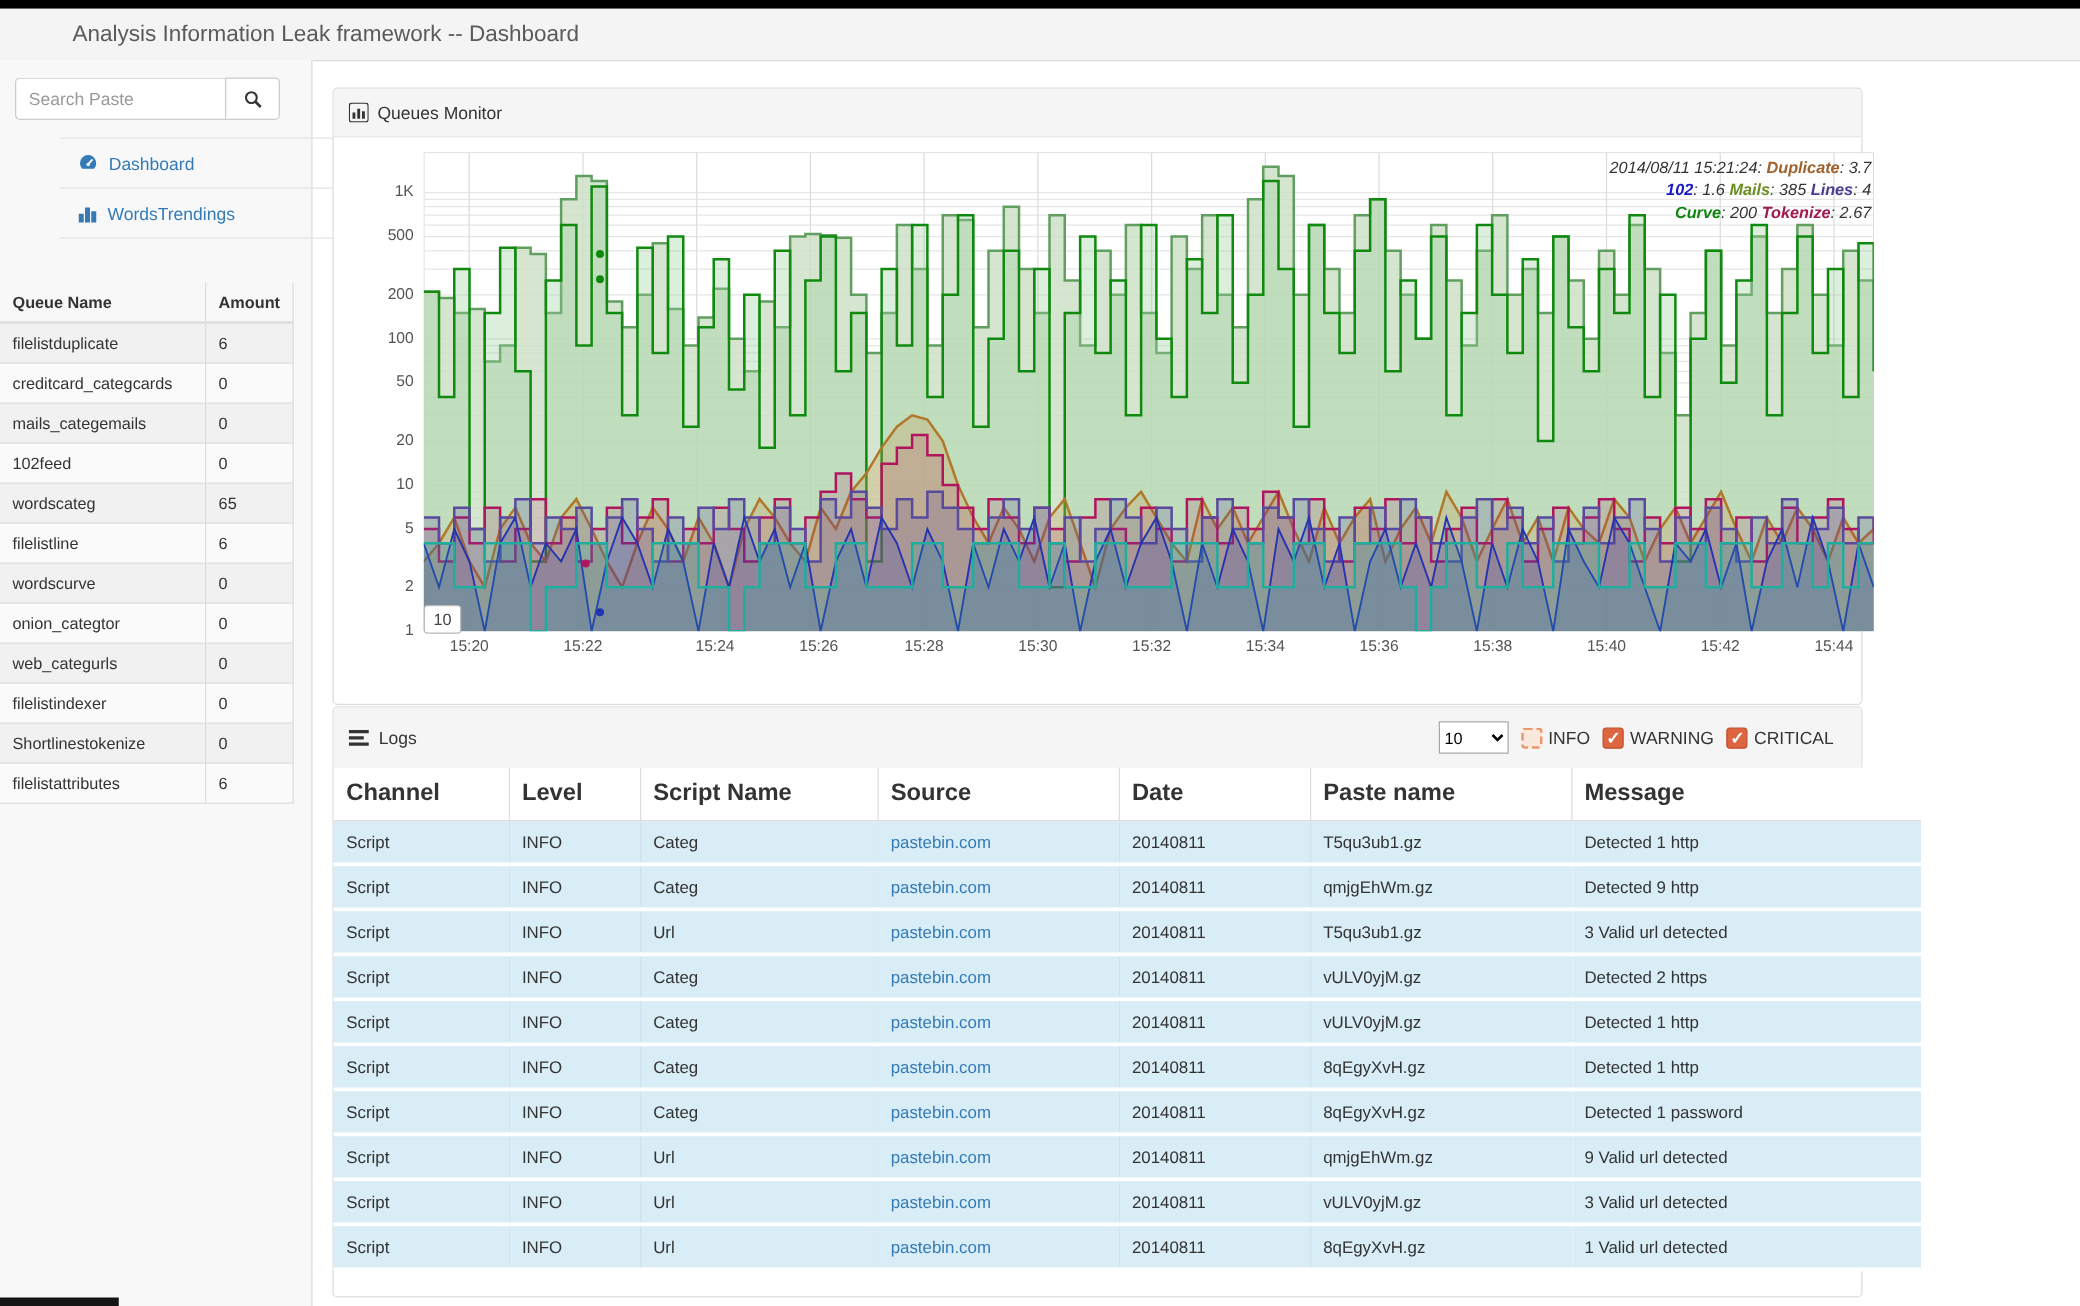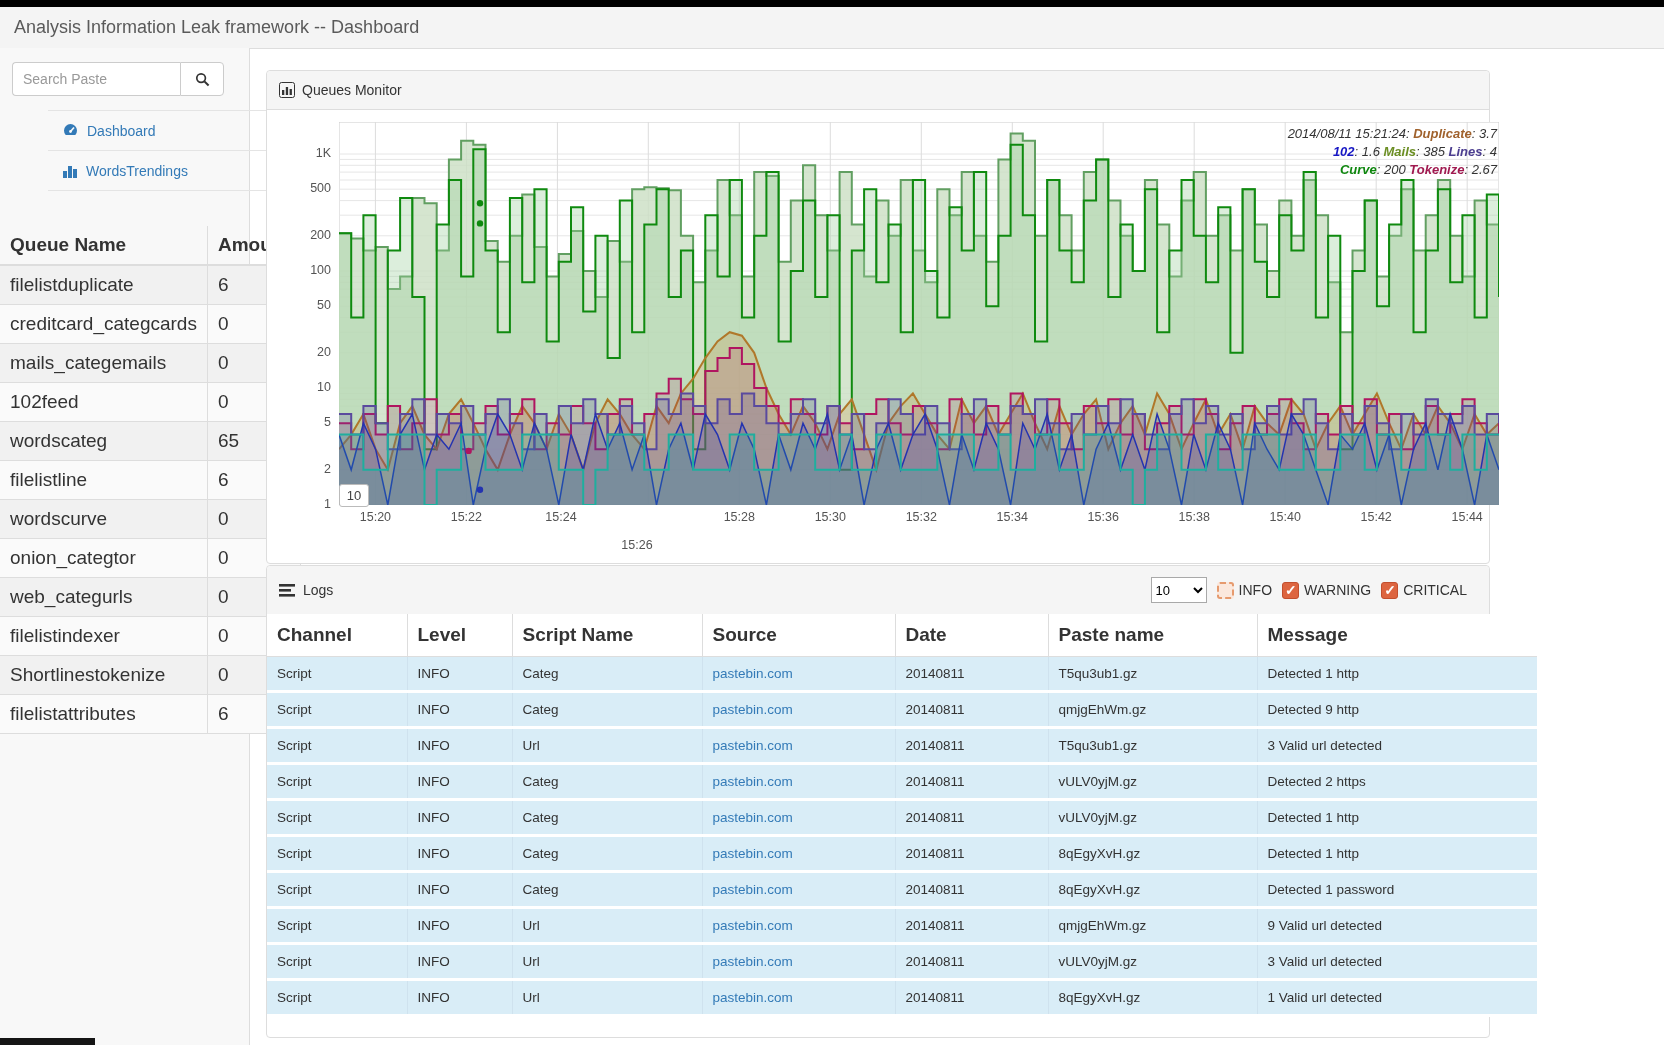--- a/index.html
+++ b/index.html
@@ -2,36 +2,36 @@
 <html><head>
 <meta charset="utf-8">
 <style>
   html,body{margin:0;padding:0;}
   body{width:1664px;height:1045px;position:relative;overflow:hidden;background:#fff;
        font-family:"Liberation Sans",sans-serif;color:#333;}
   .abs{position:absolute;}
   
   #topstrip{left:0;top:0;width:1664px;height:7px;background:#000;}
   #header{left:0;top:7px;width:1664px;height:41px;background:#f4f4f4;border-bottom:1px solid #ddd;}
-  #header .title{line-height:41px;padding-left:14px;font-size:18px;color:#5a5a5a;font-weight:500;}
+  #header .title{line-height:41px;padding-left:14px;font-size:18px;color:#5a5a5a;font-weight:500;margin-left:44px;}
   
   #sidebar{left:0;top:48px;width:250px;height:997px;background:#f8f8f8;border-right:1px solid #ddd;box-sizing:border-box;}
   #searchrow{position:absolute;left:12px;top:14px;width:212px;height:34px;display:flex;}
   #searchrow input{flex:1;min-width:0;height:34px;box-sizing:border-box;border:1px solid #ccc;border-right:none;
       border-radius:4px 0 0 4px;padding:0 10px;font-size:14px;color:#555;background:#fff;outline:none;font-family:inherit;}
   #searchrow input::placeholder{color:#999;}
   #searchbtn{width:44px;height:34px;box-sizing:border-box;border:1px solid #ccc;border-radius:0 4px 4px 0;
       background:#fff;display:flex;align-items:center;justify-content:center;cursor:pointer;}
   #nav{position:absolute;left:0;top:62px;width:249px;padding-left:48px;}
   .navitem{height:39px;display:flex;align-items:center;padding-left:14px;border-bottom:1px solid #e4e4e4;
       color:#337ab7;font-size:14px;cursor:pointer;}
   .navitem:first-child{border-top:1px solid #e4e4e4;}
   .navitem svg{margin-right:8px;}
   
-  #queuetable{position:absolute;left:0;top:178px;width:235px;border-collapse:collapse;font-size:19px;}
+  #queuetable{position:absolute;left:0;top:178px;width:235px;border-collapse:collapse;font-size:13px;}
   #queuetable th,#queuetable td{border:1px solid #ddd;border-left:none;padding:8px 10px;text-align:left;color:#333;}
   #queuetable th{font-weight:bold;border-top:none;border-bottom:2px solid #ddd;}
   #queuetable tbody tr:nth-child(odd){background:#f1f1f1;}
   #queuetable tbody tr:nth-child(even){background:#fafafa;}
   
   .panel{position:absolute;left:266px;width:1224px;background:#fff;border:1px solid #ddd;border-radius:4px;box-sizing:border-box;}
   .panel-heading{height:38px;background:#f5f5f5;border-bottom:1px solid #ddd;border-radius:4px 4px 0 0;
       display:flex;align-items:center;padding:0 12px;font-size:14px;color:#333;}
   .panel-heading svg{margin-right:7px;}
   #panel-queues{top:70px;height:494px;}
@@ -244,22 +244,22 @@
           <div class="ylab" style="top: 176.221px;">50</div>
           <div class="ylab" style="top: 222.779px;">20</div>
           <div class="ylab" style="top: 258px;">10</div>
           <div class="ylab" style="top: 293.221px;">5</div>
           <div class="ylab" style="top: 339.779px;">2</div>
           <div class="ylab" style="top: 375px;">1</div>
         </div>
       <div id="xlabels">
           <div class="xlab" style="left: 66.3922px;">15:20</div>
           <div class="xlab" style="left: 157.373px;">15:22</div>
-          <div class="xlab" style="left: 252px;">15:24</div>
-          <div class="xlab" style="left: 328px; margin-top: 28px;">15:26</div>
+          <div class="xlab" style="left: 263px;">15:24</div>
+          <div class="xlab" style="left: 346px;">15:26</div>
           <div class="xlab" style="left: 430.314px;">15:28</div>
           <div class="xlab" style="left: 521.294px;">15:30</div>
           <div class="xlab" style="left: 612.275px;">15:32</div>
           <div class="xlab" style="left: 703.255px;">15:34</div>
           <div class="xlab" style="left: 794.235px;">15:36</div>
           <div class="xlab" style="left: 885.216px;">15:38</div>
           <div class="xlab" style="left: 976.196px;">15:40</div>
           <div class="xlab" style="left: 1067.18px;">15:42</div>
           <div class="xlab" style="left: 1158.16px;">15:44</div>
         </div>

